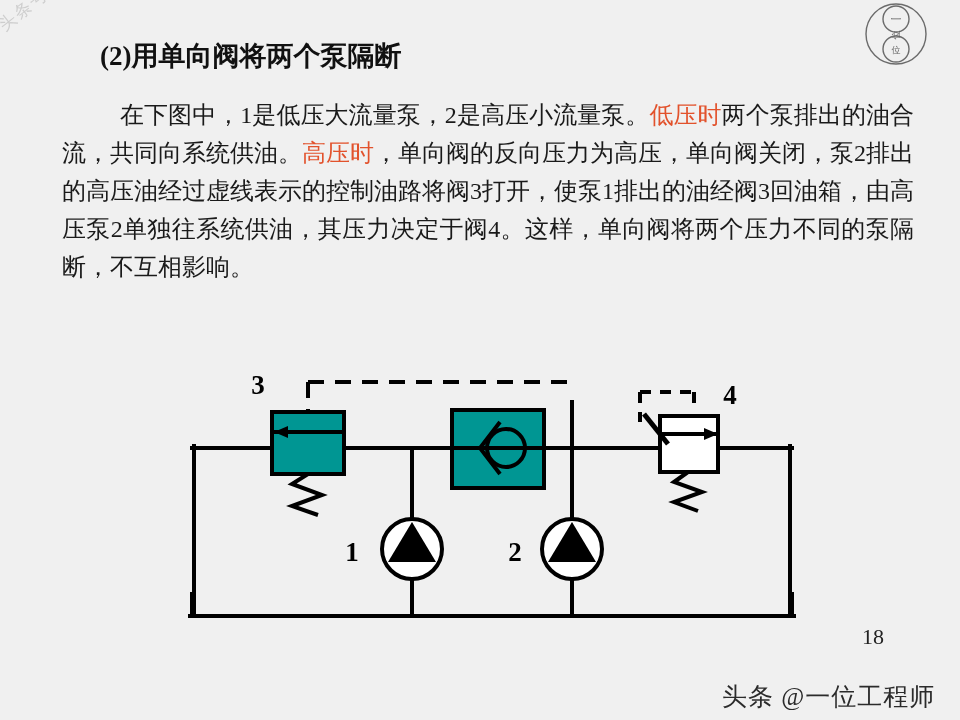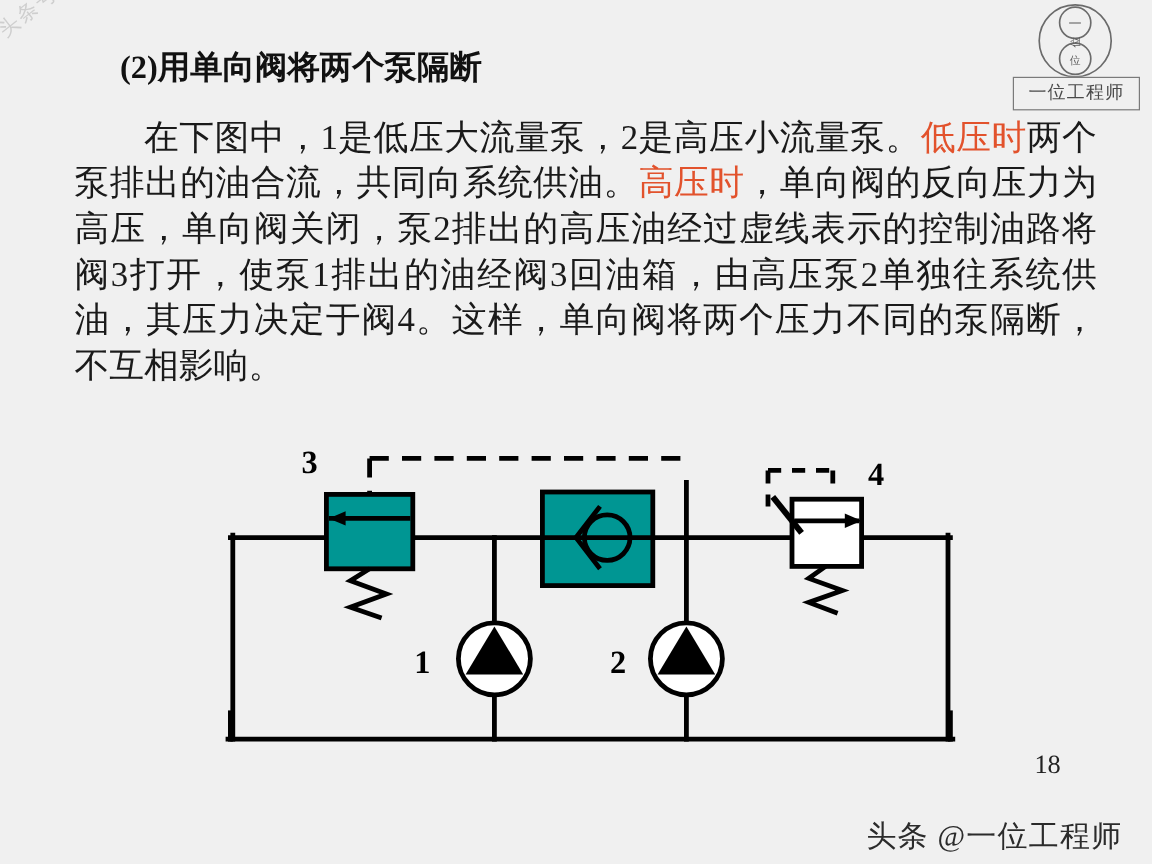--- a/index.html
+++ b/index.html
@@ -68,21 +68,21 @@
     white-space: nowrap;
     text-align: right;
   }
 
   
   #body-text {
     position: absolute;
     left: 62px;
     top: 96px;
     width: 852px;
-    font-size: 29px;
+    font-size: 24px;
     line-height: 38px;
     color: #1a1a1a;
     text-align: justify;
     text-justify: inter-character;
     text-indent: 58px;
     letter-spacing: 0px;
   }
   .hl { color: #e2522c; }
 
   
@@ -122,21 +122,20 @@
 
 <div id="logo">
   <svg width="110" height="92" viewBox="0 0 110 92">
     <circle cx="54" cy="32" r="30" fill="none" stroke="#6b6b6b" stroke-width="1.4"></circle>
     <circle cx="54" cy="17" r="13" fill="#f0f0f0" stroke="#6b6b6b" stroke-width="1.4"></circle>
     <circle cx="54" cy="47" r="13" fill="#f0f0f0" stroke="#6b6b6b" stroke-width="1.4"></circle>
     <text x="54" y="21" font-size="11" fill="#5a5a5a" text-anchor="middle" font-family="Liberation Serif, serif">一</text>
     <text x="54" y="51" font-size="9" fill="#5a5a5a" text-anchor="middle" font-family="Liberation Serif, serif">位</text>
     <text x="54" y="36" font-size="9" fill="#5a5a5a" text-anchor="middle" font-family="Liberation Serif, serif" transform="rotate(-90 54 33)">位</text>
   </svg>
-  <div class="logo-caption">一位工程师</div>
 </div>
 
 <div id="title">(2)用单向阀将两个泵隔断</div>
 
 <div id="body-text">
   <span>在下图中，1是低压大流量泵，2是高压小流量泵。</span><span class="hl">低压时</span><span>两个泵排出的油合流，共同向系统供油。</span><span class="hl">高压时</span><span>，单向阀的反向压力为高压，单向阀关闭，泵2排出的高压油经过虚线表示的控制油路将阀3打开，使泵1排出的油经阀3回油箱，由高压泵2单独往系统供油，其压力决定于阀4。这样，单向阀将两个压力不同的泵隔断，不互相影响。</span>
 </div>
 
 <div id="diagram">
   <svg width="960" height="300" viewBox="0 0 960 300">

